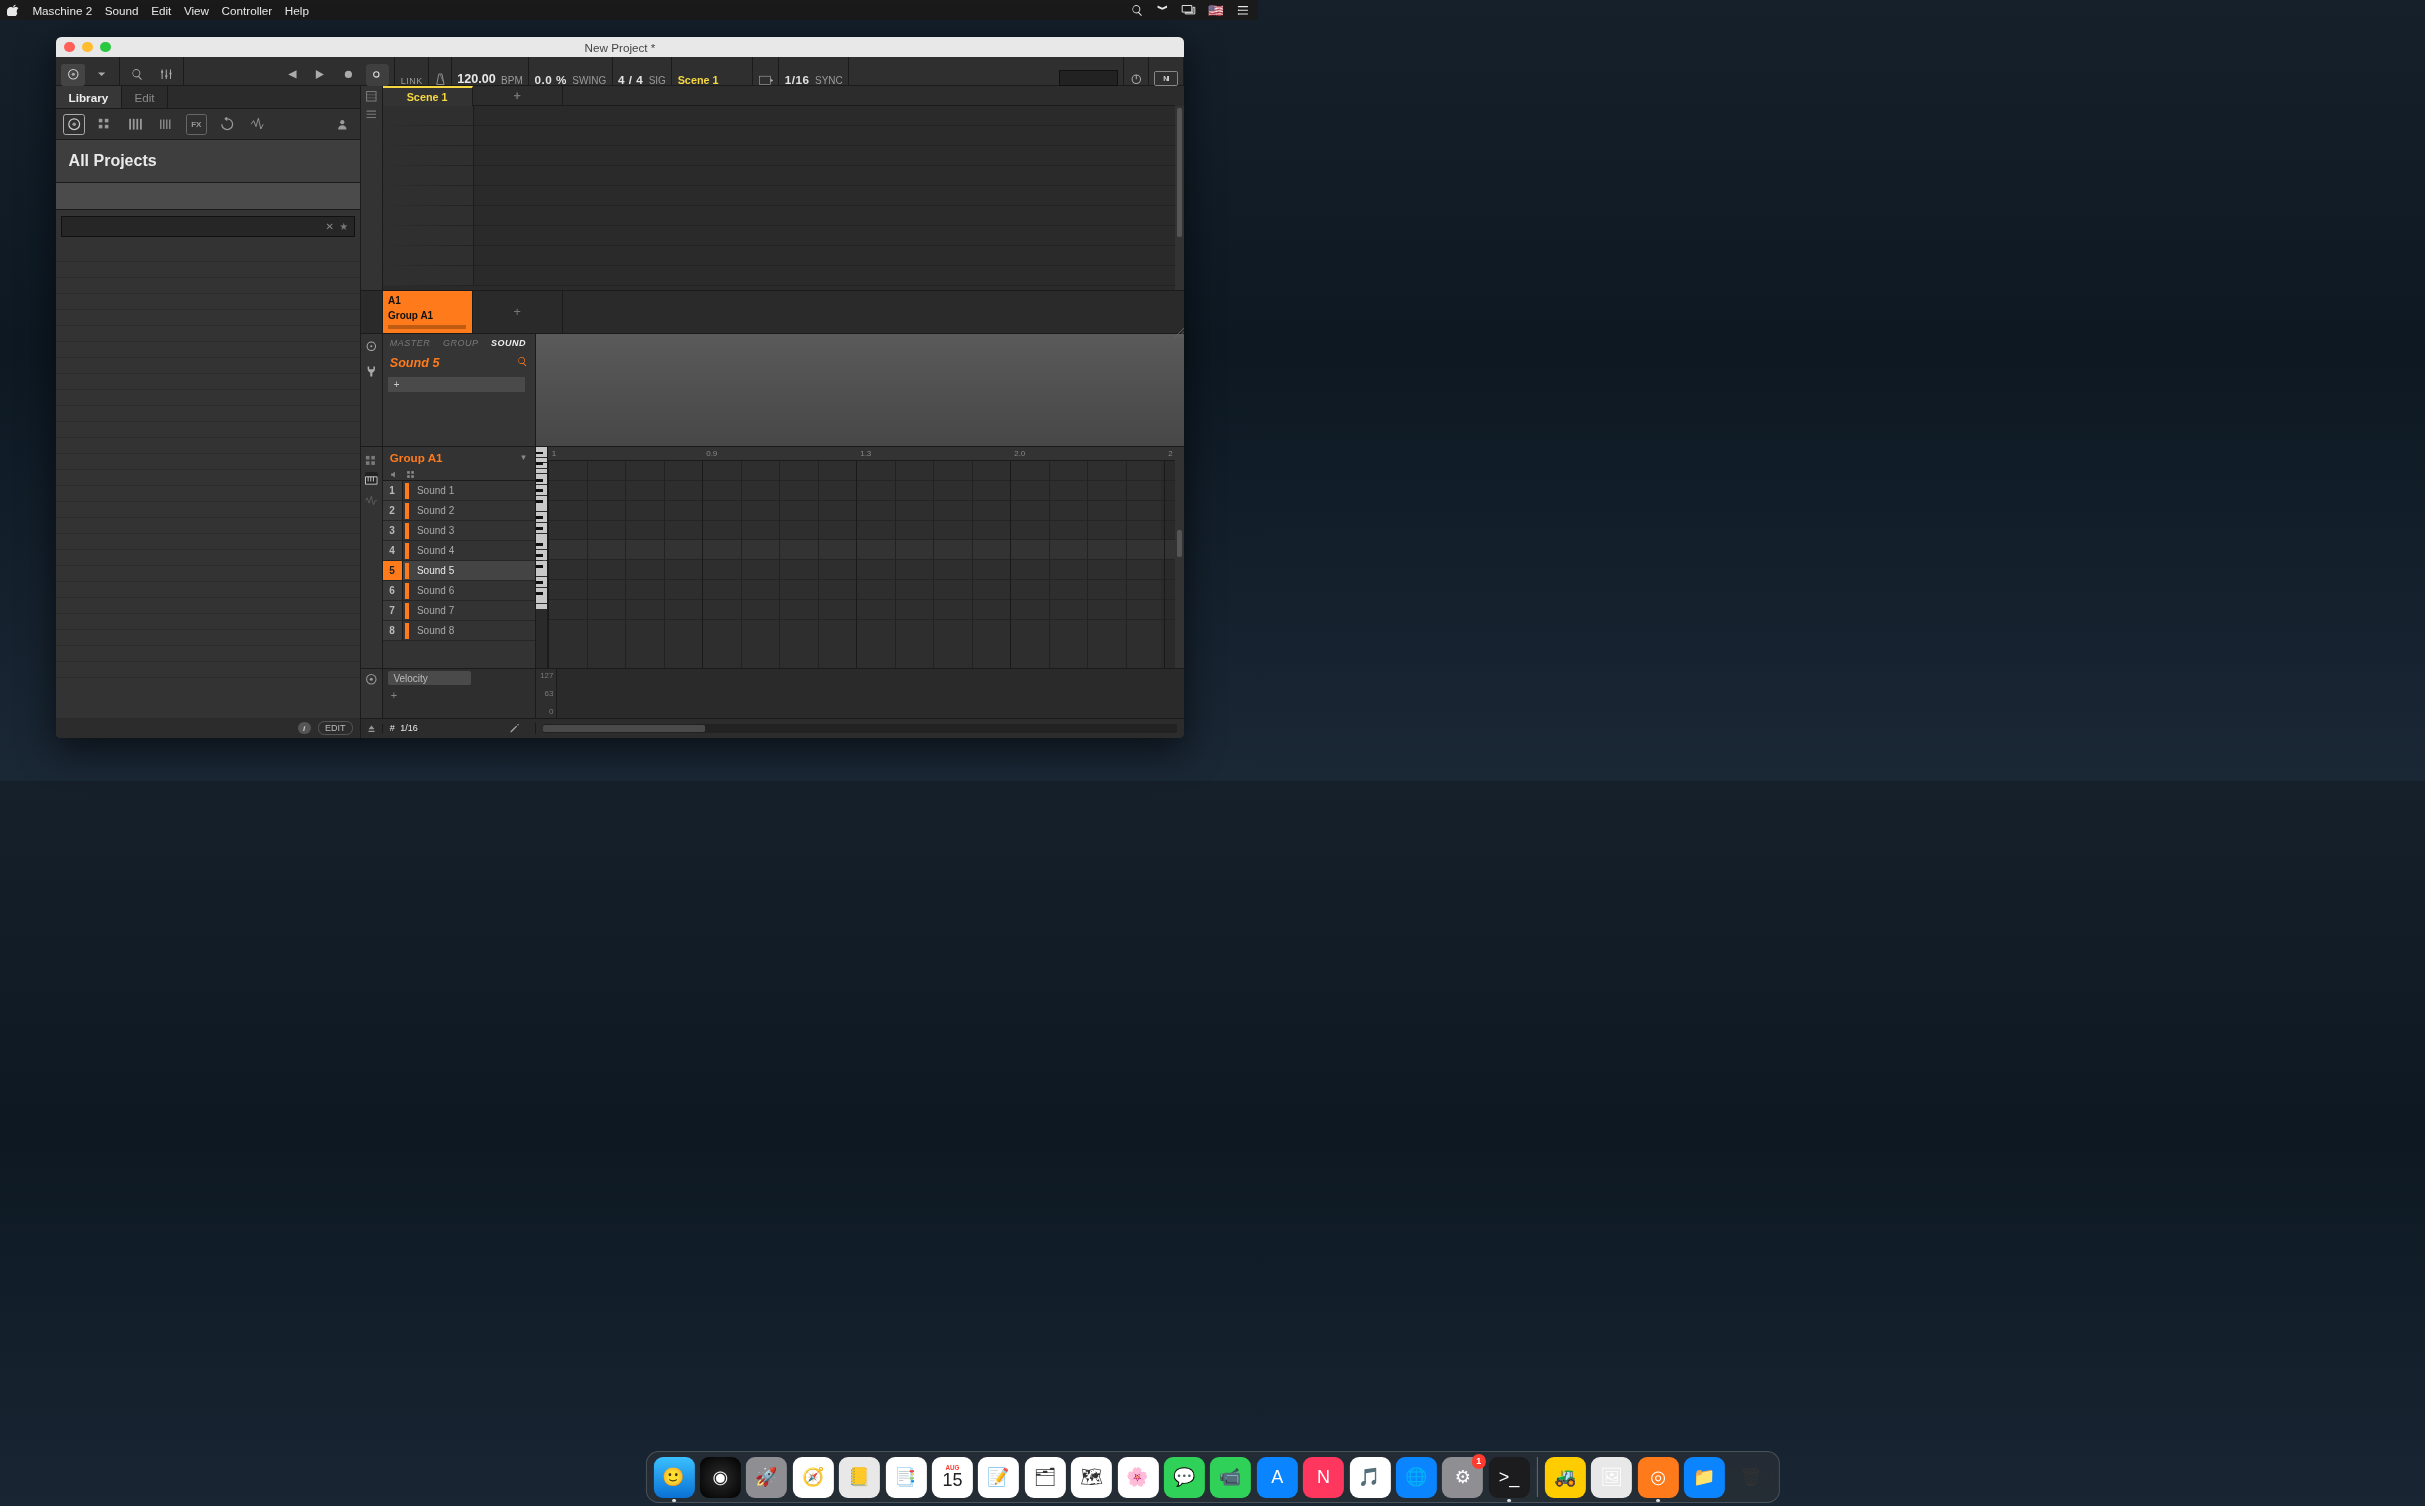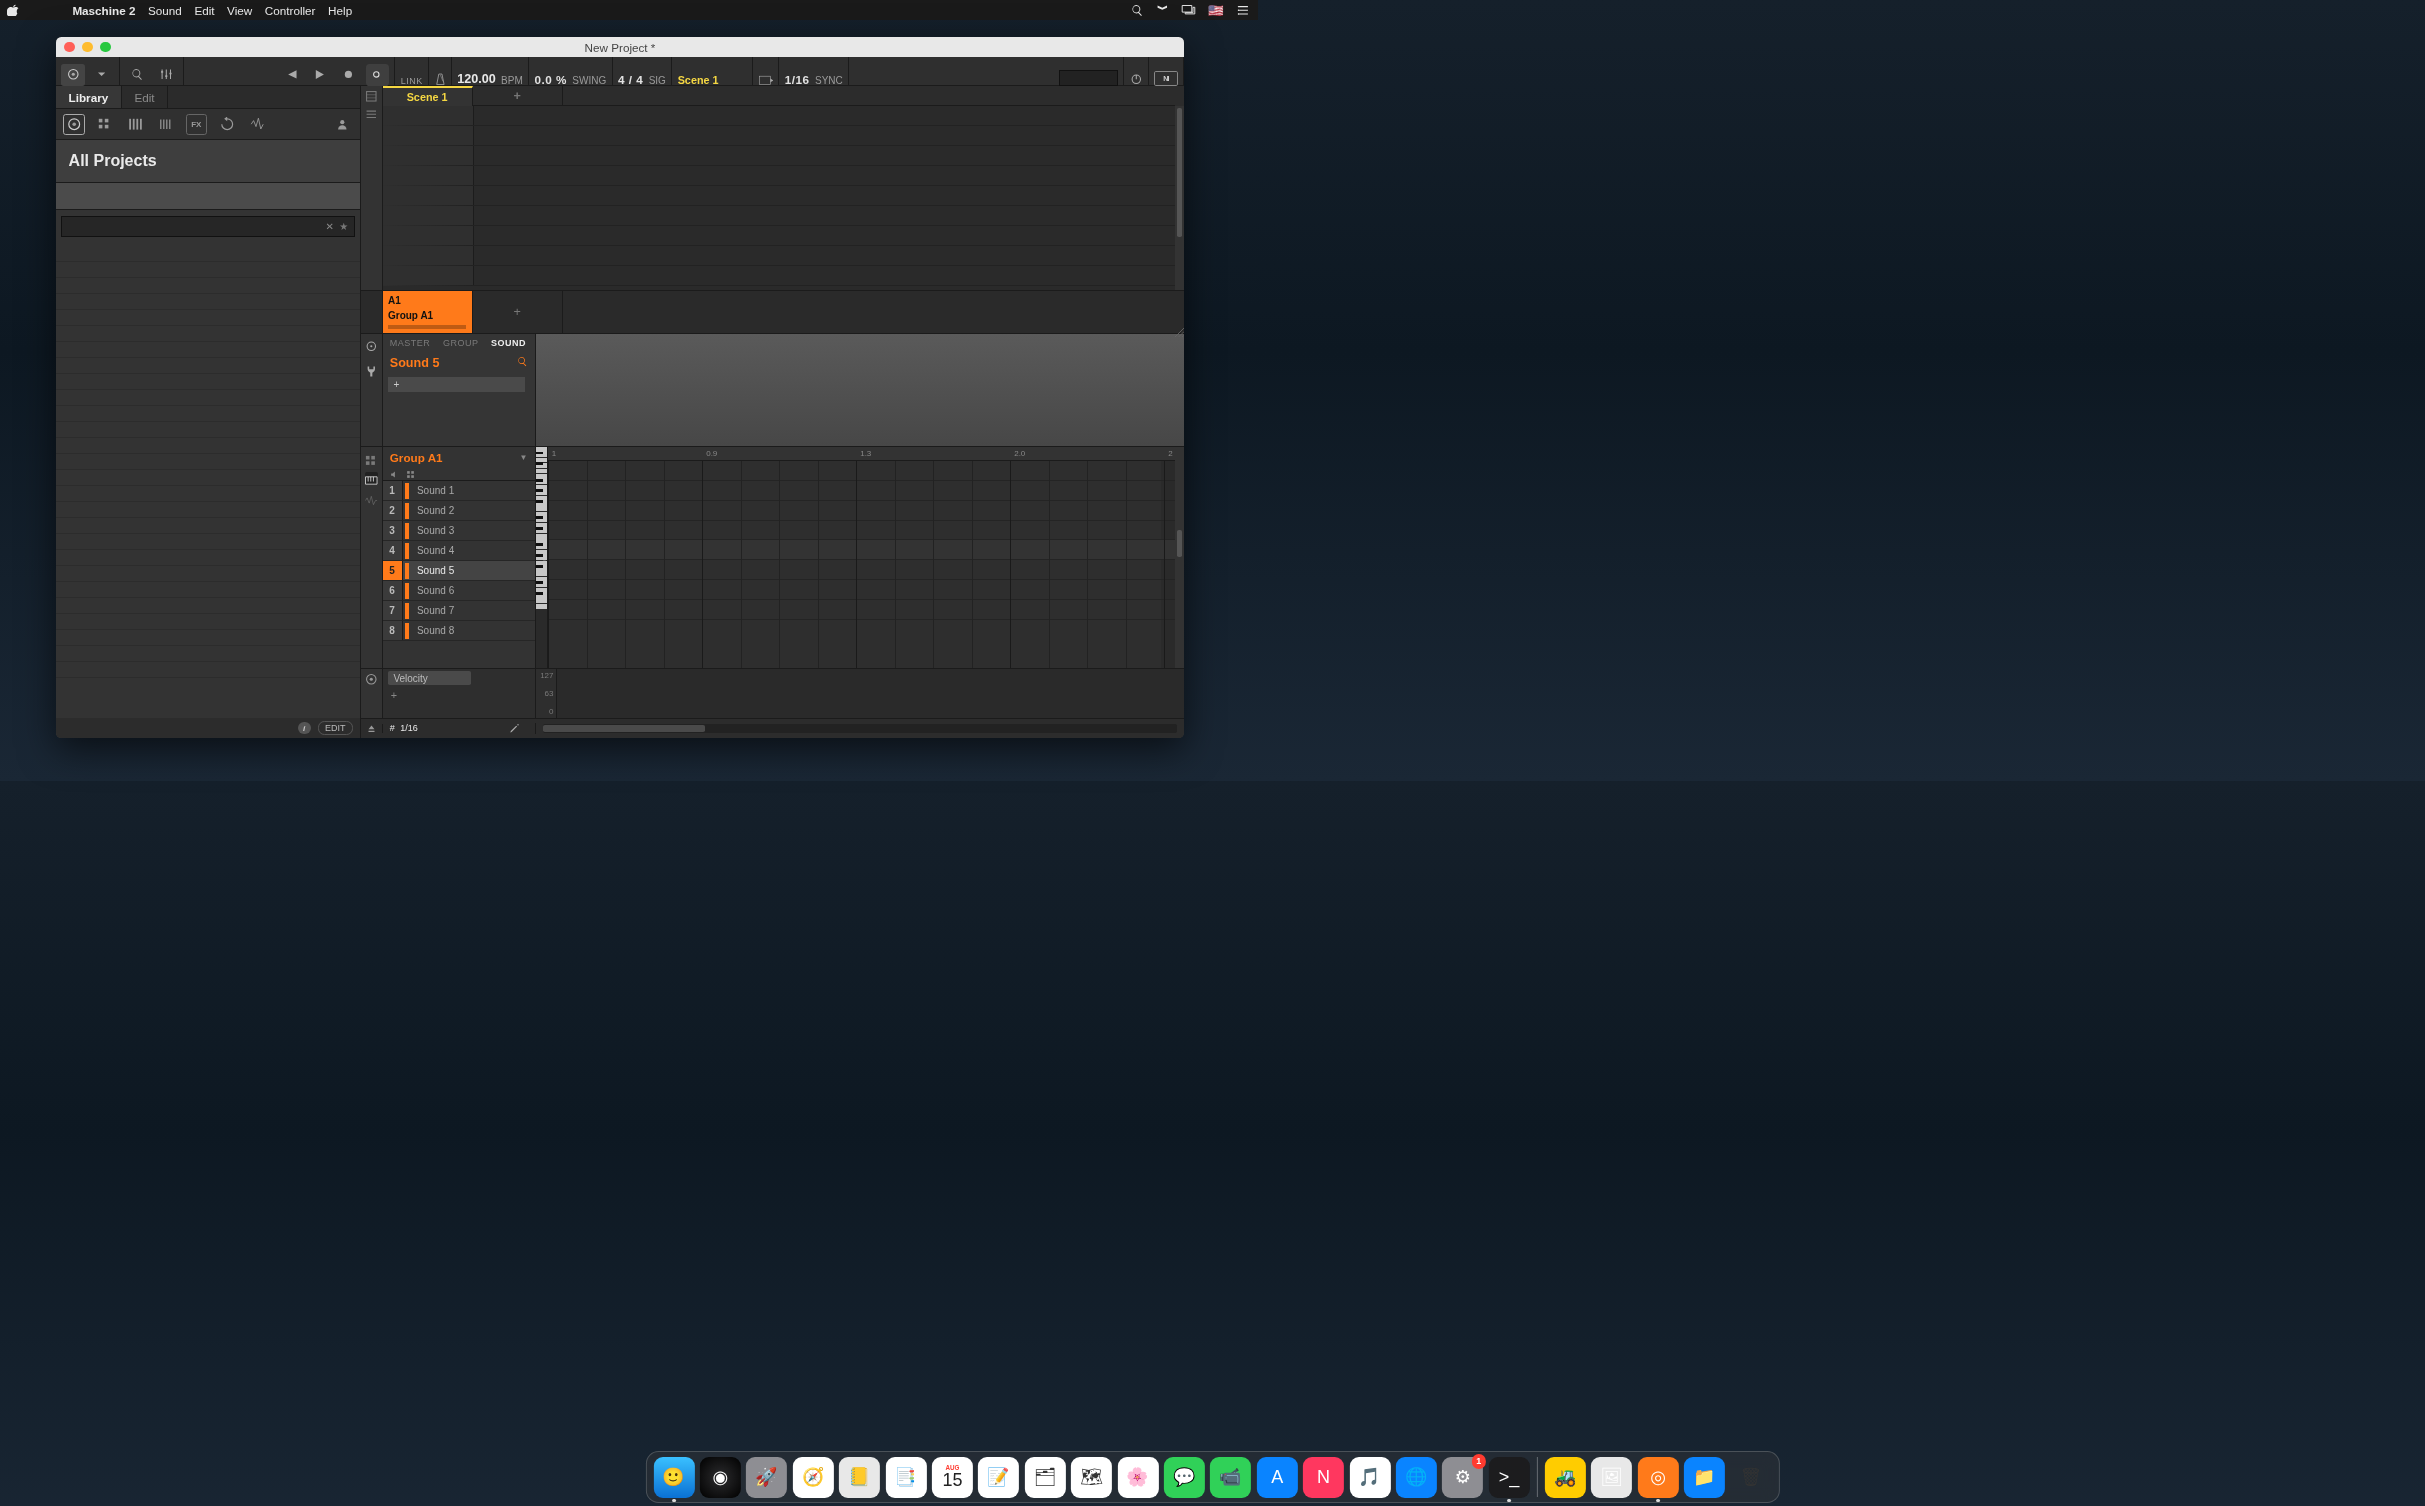--- a/index.html
+++ b/index.html
@@ -1,21 +1,21 @@
 <!DOCTYPE html>
 <html style="font-size:14.4px"><head>
 <meta charset="utf-8">
 <style>
 * { box-sizing: border-box; margin: 0; padding: 0; font-family: -apple-system, "Helvetica Neue", Arial, sans-serif; user-select: none; }
 html, body { width: 1258px; height: 781px; background: linear-gradient(180deg,#15202b 0%,#0d1822 45%,#1a2735 100%); overflow: hidden; }
 
 
 .menubar { height: 20px; background:#1a1a1a; display:flex; align-items:center; color:#e8e8e8; font-size:11.7px; padding:0 7.2px; }
 .menubar .left { display:flex; align-items:center; gap:12.6px; }
-.menubar .left .app { font-weight:700;margin-left:40px; }
+.menubar .left .app { font-weight:400; }
 .menubar .right { margin-left:auto; display:flex; align-items:center; gap:12.6px; }
 .menubar svg { display:block; fill:#e8e8e8; }
 
 
 .window { position:absolute; left:56px; top:37px; width:1128px; height:701px; background:#3a3a3a; border-radius:5.4px; box-shadow:0 10.8px 36px rgba(0,0,0,.6); overflow:hidden; }
 .titlebar { height:20px; background:#e8e8e8; display:flex; align-items:center; position:relative; }
 .traffic { display:flex; gap:7.2px; padding-left:8px; }
 .traffic span { width:10.8px; height:10.8px; border-radius:50%; display:block; }
 .traffic .r{background:#ff5f57;} .traffic .y{background:#febc2e;} .traffic .g{background:#28c840;}
 .titlebar .title { position:absolute; left:0; right:0; text-align:center; font-size:11.7px; color:#454545; }
@@ -84,21 +84,21 @@
 .groupstrip{height:43px;background:#2a2a2a;display:flex;border-top:0.9px solid #1b1b1b;}
 .groupstrip .gutter{width:21.6px;border-right:0.9px solid #1b1b1b;}
 .groupstrip .gcell{width:90px;background:#ff7a1a;padding:3.6px 5.4px;color:#111;font-size:10px;font-weight:700;display:flex;flex-direction:column;justify-content:space-between;border-right:0.9px solid #1b1b1b;}
 .groupstrip .gcell .name{font-weight:600;font-size:10px;}
 .groupstrip .gcell .bar{height:4.5px;background:rgba(0,0,0,.25);}
 .groupstrip .gadd{width:90px;display:flex;align-items:center;justify-content:center;color:#777;font-size:12.6px;border-right:0.9px solid #1b1b1b;}
 .groupstrip .rest{flex:1;position:relative;}
 .groupstrip .resize{position:absolute;right:0;bottom:0;width:9px;height:9px;}
 
 
-.soundhdr{height:113px;background:#3a3a3a;display:flex;border-top:0.9px solid #1b1b1b;}
+.soundhdr{height:113px;background:#3a3a3a;display:flex;border-top:0.9px solid #1b1b1b;font-style:italic;}
 .soundhdr .gutter{width:21.6px;background:#333;border-right:0.9px solid #1b1b1b;display:flex;flex-direction:column;align-items:center;padding-top:5.4px;gap:9px;}
 .soundhdr .gutter svg{fill:#aaa;}
 .soundhdr .left{width:153px;border-right:0.9px solid #1b1b1b;background:#353535;}
 .soundhdr .mgs{height:18px;display:flex;gap:12.6px;padding:0 7.2px;align-items:center;font-size:9px;letter-spacing:0.5px;}
 .soundhdr .mgs span{color:#7a7a7a;}
 .soundhdr .mgs span.active{color:#eee;font-weight:700;}
 .soundhdr .sndname{height:21.6px;display:flex;align-items:center;justify-content:space-between;padding:0 7.2px;color:#ff7a1a;font-size:12.6px;font-weight:600;}
 .soundhdr .sndname .mag{color:#ff7a1a;}
 .soundhdr .slot{margin:3.6px 5.4px 0;height:14.4px;background:#4a4a4a;display:flex;align-items:center;padding:0 5.4px;color:#ccc;font-size:10px;width:137px;}
 .soundhdr .plugin{flex:1;background:linear-gradient(180deg,#5a5a5a,#474747);}

